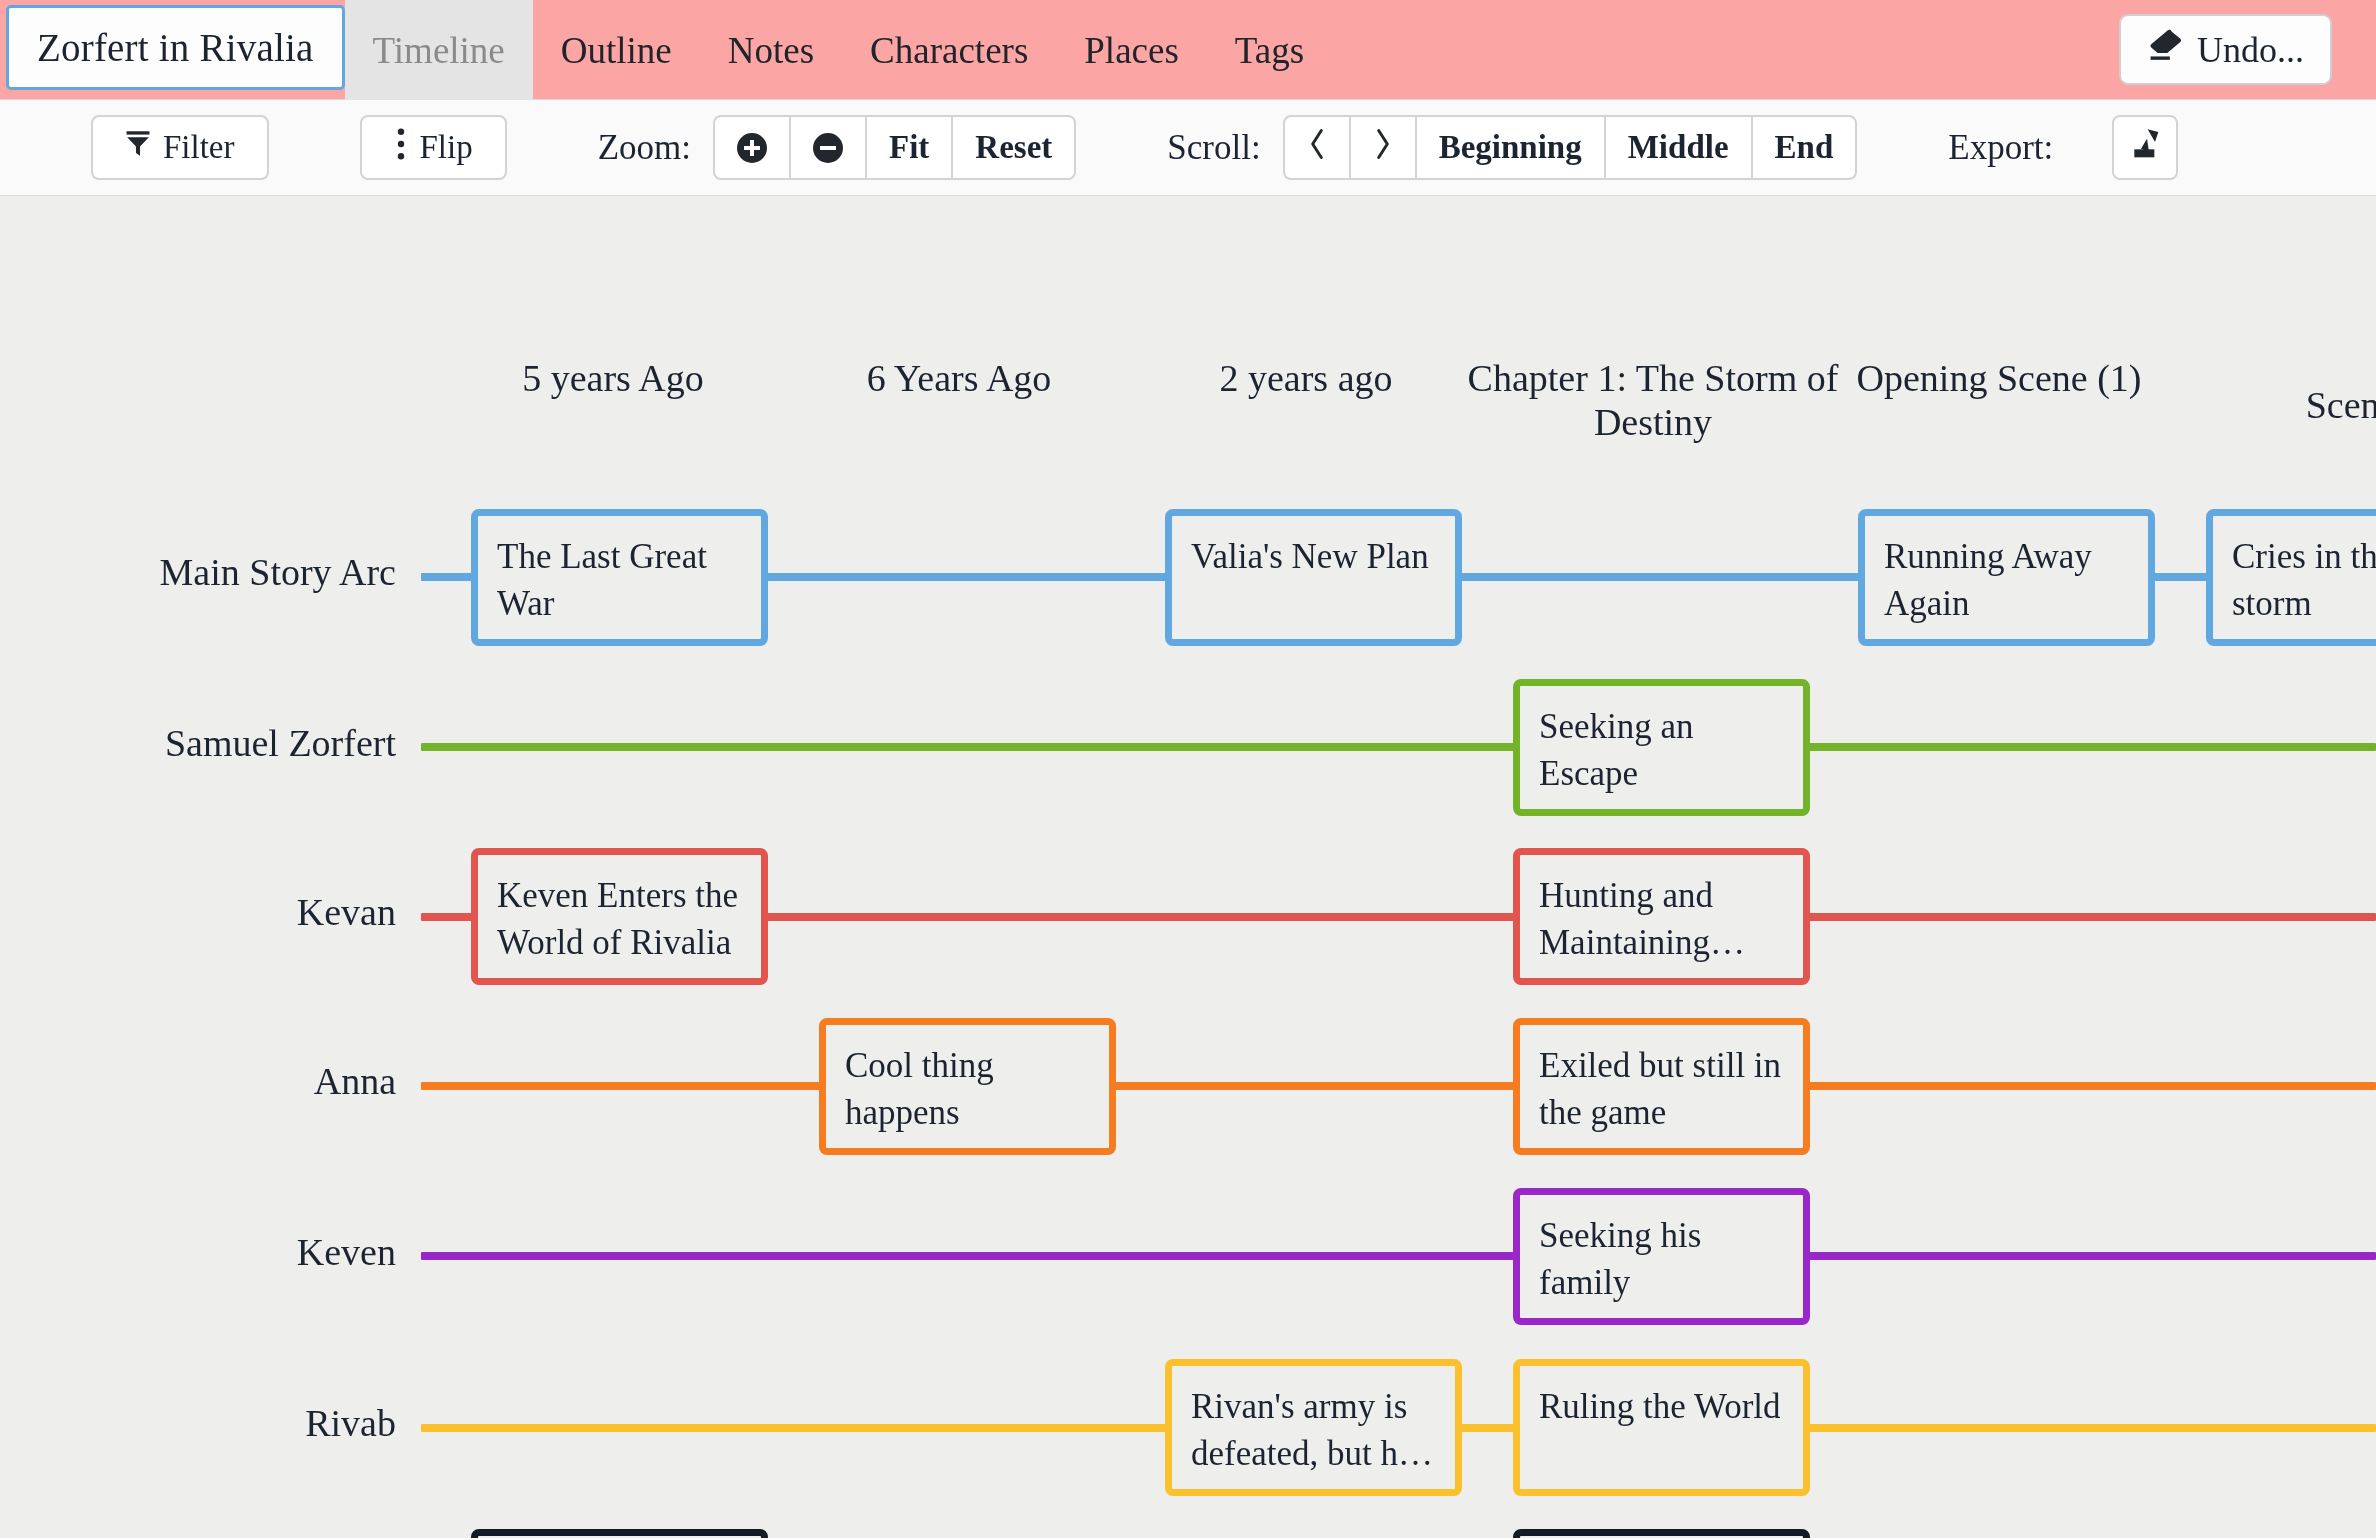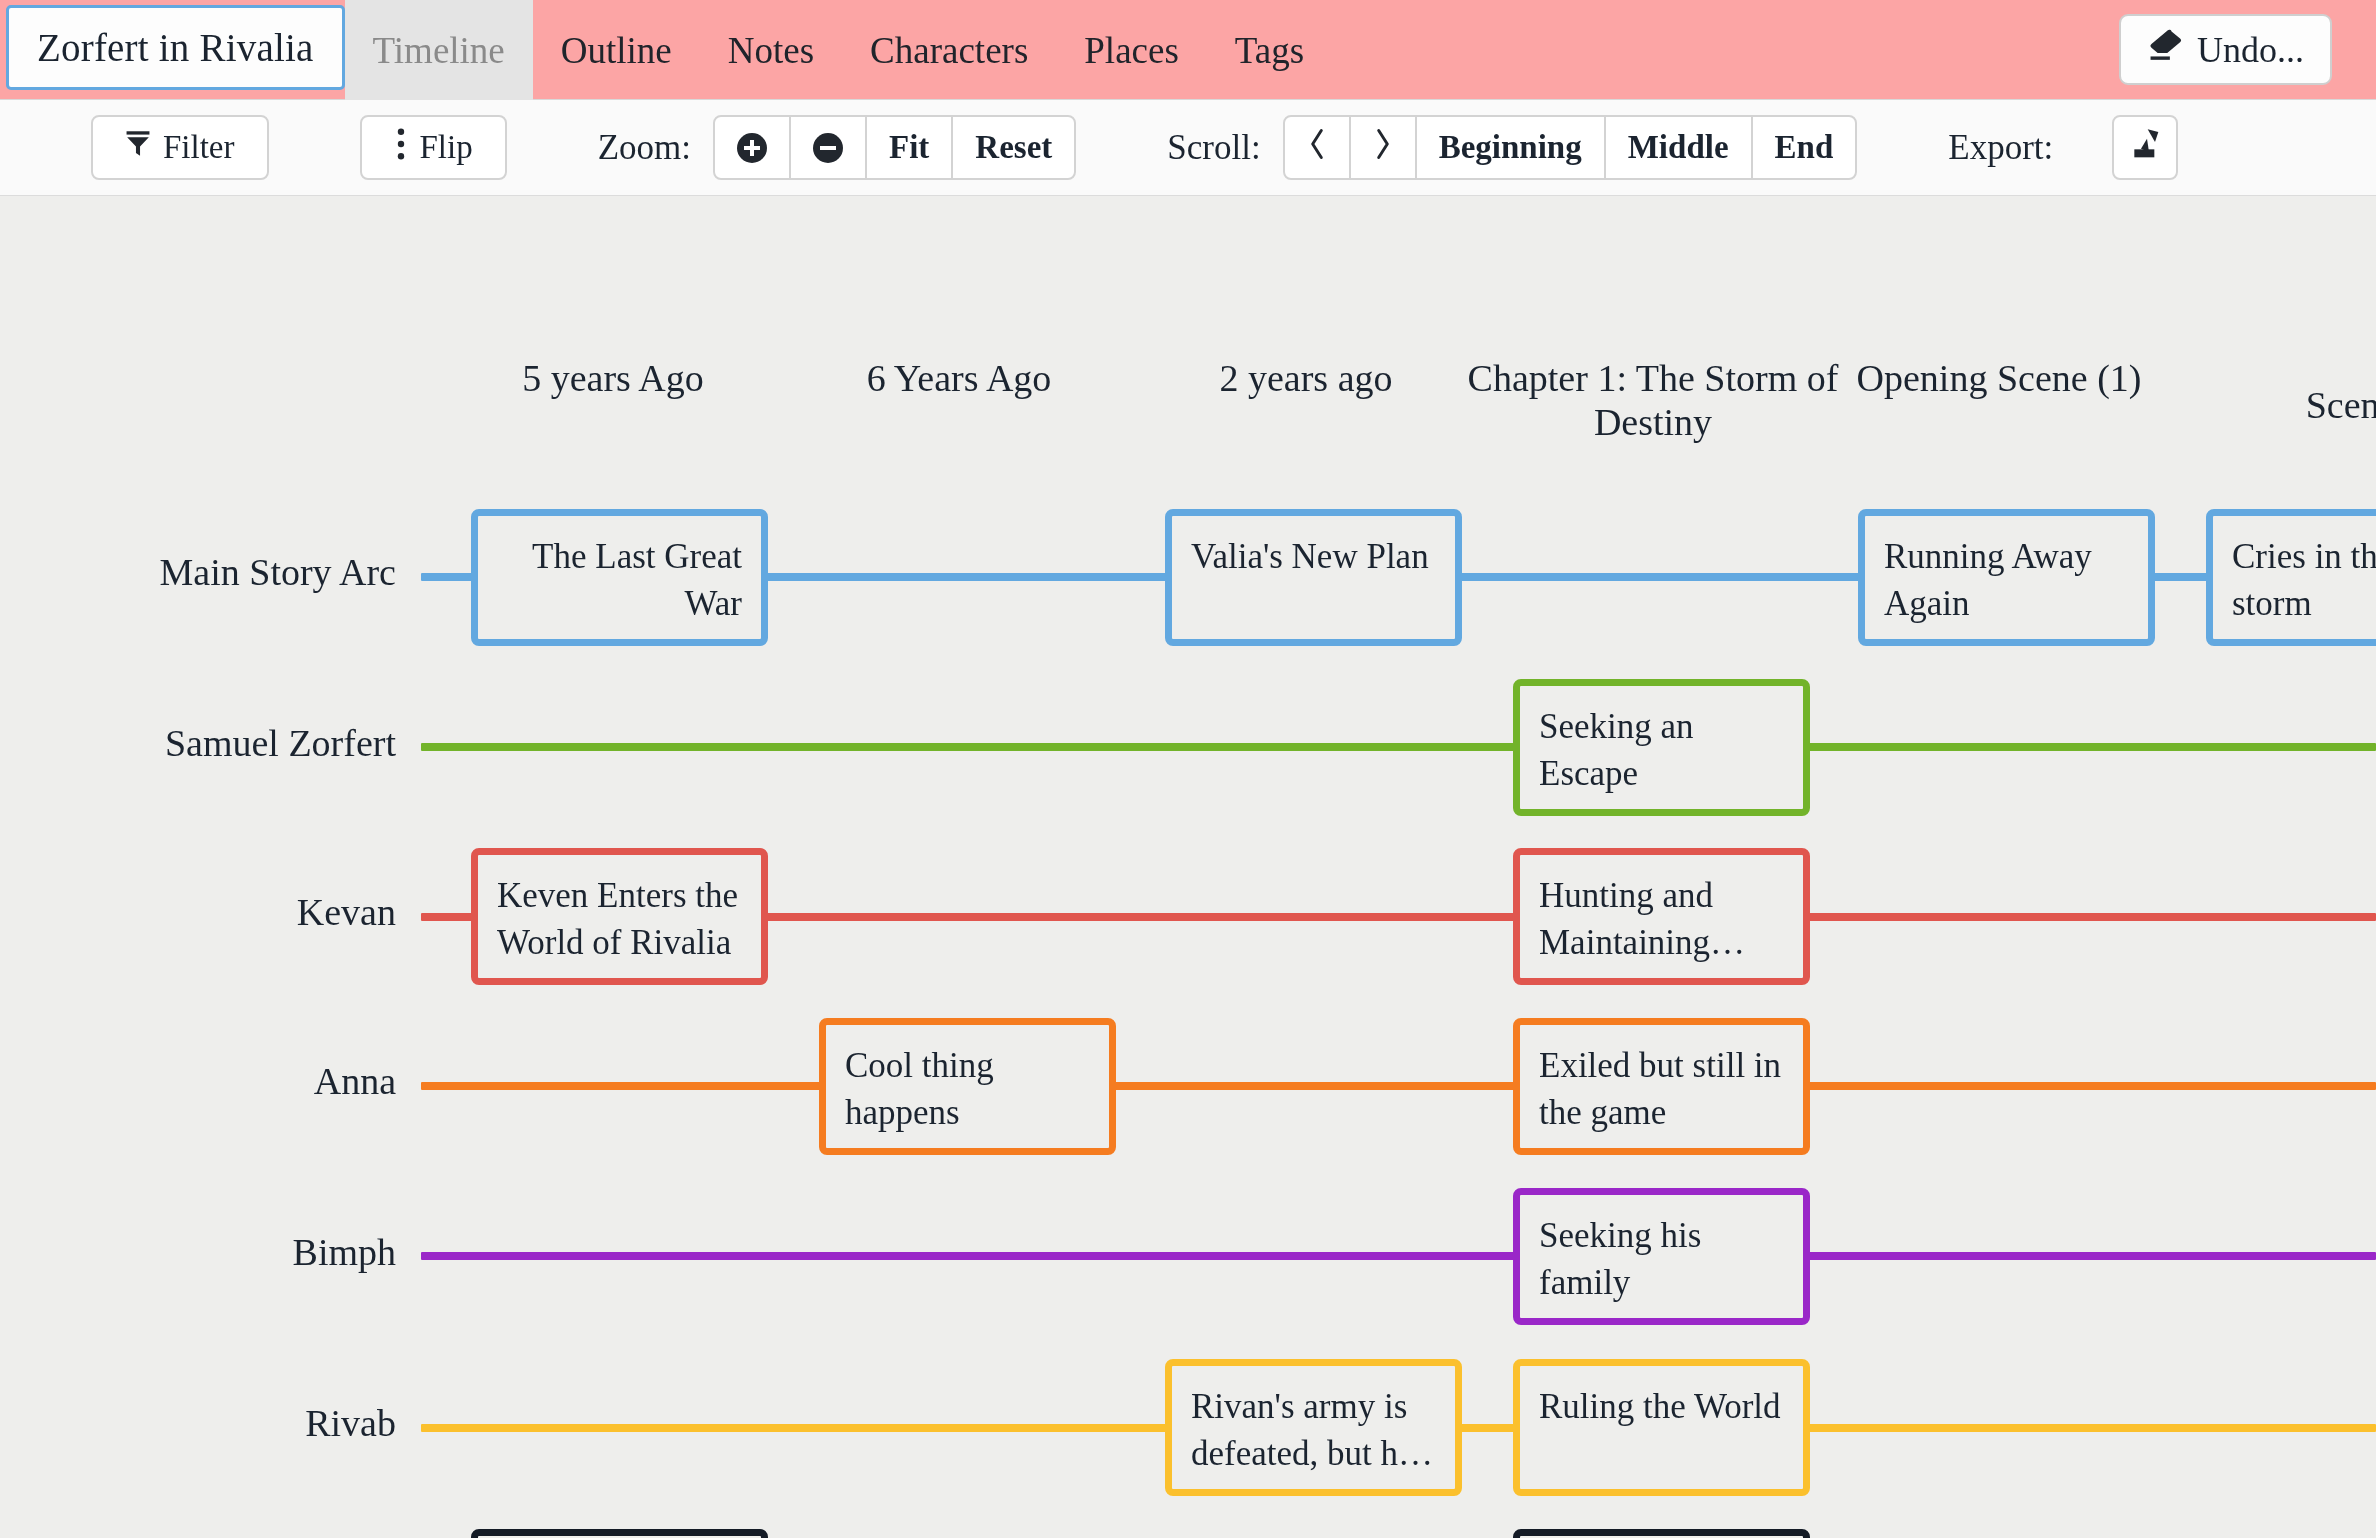--- a/index.html
+++ b/index.html
@@ -313,36 +313,36 @@
 
 <div class="canvas" id="canvas">
     <div class="col-head" style="left: 386px; top: 160px; width: 454px;">5 years Ago</div>
     <div class="col-head" style="left: 732px; top: 160px; width: 454px;">6 Years Ago</div>
     <div class="col-head" style="left: 1079px; top: 160px; width: 454px;">2 years ago</div>
     <div class="col-head" style="left: 1433px; top: 160px; width: 440px;">Chapter 1: The Storm of Destiny</div>
     <div class="col-head" style="left: 1779px; top: 160px; width: 440px;">Opening Scene (1)</div>
     <div class="col-head" style="left: 2177px; top: 187px; width: 348px;">Scene</div>
     <div class="row-label" style="left: 0px; width: 396px; top: 354px; text-align: right;">Main Story Arc</div>
     <div class="line" style="left: 421px; width: 1955px; top: 377px; background: rgb(98, 168, 224);"></div>
-    <div class="card" style="left: 471px; width: 297px; height: 137px; top: 313px; border-color: rgb(98, 168, 224); text-align: right;"><span>The Last Great War</span></div>
+    <div class="card" style="left: 471px; width: 297px; height: 137px; top: 313px; border-color: rgb(98, 168, 224);"><span>The Last Great War</span></div>
     <div class="card" style="left: 1165px; width: 297px; height: 137px; top: 313px; border-color: rgb(98, 168, 224);"><span>Valia's New Plan</span></div>
     <div class="card" style="left: 1858px; width: 297px; height: 137px; top: 313px; border-color: rgb(98, 168, 224);"><span>Running Away Again</span></div>
     <div class="card" style="left: 2206px; width: 297px; height: 137px; top: 313px; border-color: rgb(98, 168, 224);"><span>Cries in the storm</span></div>
     <div class="row-label" style="left: 0px; width: 396px; top: 525px;">Samuel Zorfert</div>
     <div class="line" style="left: 421px; width: 1955px; top: 547px; background: rgb(114, 179, 42);"></div>
     <div class="card" style="left: 1513px; width: 297px; height: 137px; top: 483px; border-color: rgb(114, 179, 42);"><span>Seeking an Escape</span></div>
     <div class="row-label" style="left: 0px; width: 396px; top: 694px;">Kevan</div>
     <div class="line" style="left: 421px; width: 1955px; top: 717px; background: rgb(224, 86, 78);"></div>
     <div class="card" style="left: 471px; width: 297px; height: 137px; top: 652px; border-color: rgb(224, 86, 78);"><span>Keven Enters the World of Rivalia</span></div>
     <div class="card" style="left: 1513px; width: 297px; height: 137px; top: 652px; border-color: rgb(224, 86, 78);"><span>Hunting and Maintaining…</span></div>
     <div class="row-label" style="left: 0px; width: 396px; top: 863px;">Anna</div>
     <div class="line" style="left: 421px; width: 1955px; top: 886px; background: rgb(245, 124, 32);"></div>
     <div class="card" style="left: 819px; width: 297px; height: 137px; top: 822px; border-color: rgb(245, 124, 32);"><span>Cool thing happens</span></div>
     <div class="card" style="left: 1513px; width: 297px; height: 137px; top: 822px; border-color: rgb(245, 124, 32);"><span>Exiled but still in the game</span></div>
-    <div class="row-label" style="left: 0px; width: 396px; top: 1034px;">Bimph</div>
+    <div class="row-label" style="left: 0px; width: 396px; top: 1034px;">Keven</div>
     <div class="line" style="left: 421px; width: 1955px; top: 1056px; background: rgb(154, 39, 200);"></div>
     <div class="card" style="left: 1513px; width: 297px; height: 137px; top: 992px; border-color: rgb(154, 39, 200);"><span>Seeking his family</span></div>
     <div class="row-label" style="left: 0px; width: 396px; top: 1205px;">Rivab</div>
     <div class="line" style="left: 421px; width: 1955px; top: 1228px; background: rgb(251, 192, 45);"></div>
     <div class="card" style="left: 1165px; width: 297px; height: 137px; top: 1163px; border-color: rgb(251, 192, 45);"><span>Rivan's army is defeated, but h…</span></div>
     <div class="card" style="left: 1513px; width: 297px; height: 137px; top: 1163px; border-color: rgb(251, 192, 45);"><span>Ruling the World</span></div>
     <div class="card" style="left: 471px; width: 297px; height: 137px; top: 1333px; border-color: rgb(20, 27, 38);"></div>
     <div class="card" style="left: 1513px; width: 297px; height: 137px; top: 1333px; border-color: rgb(20, 27, 38);"></div>
   </div>
 

